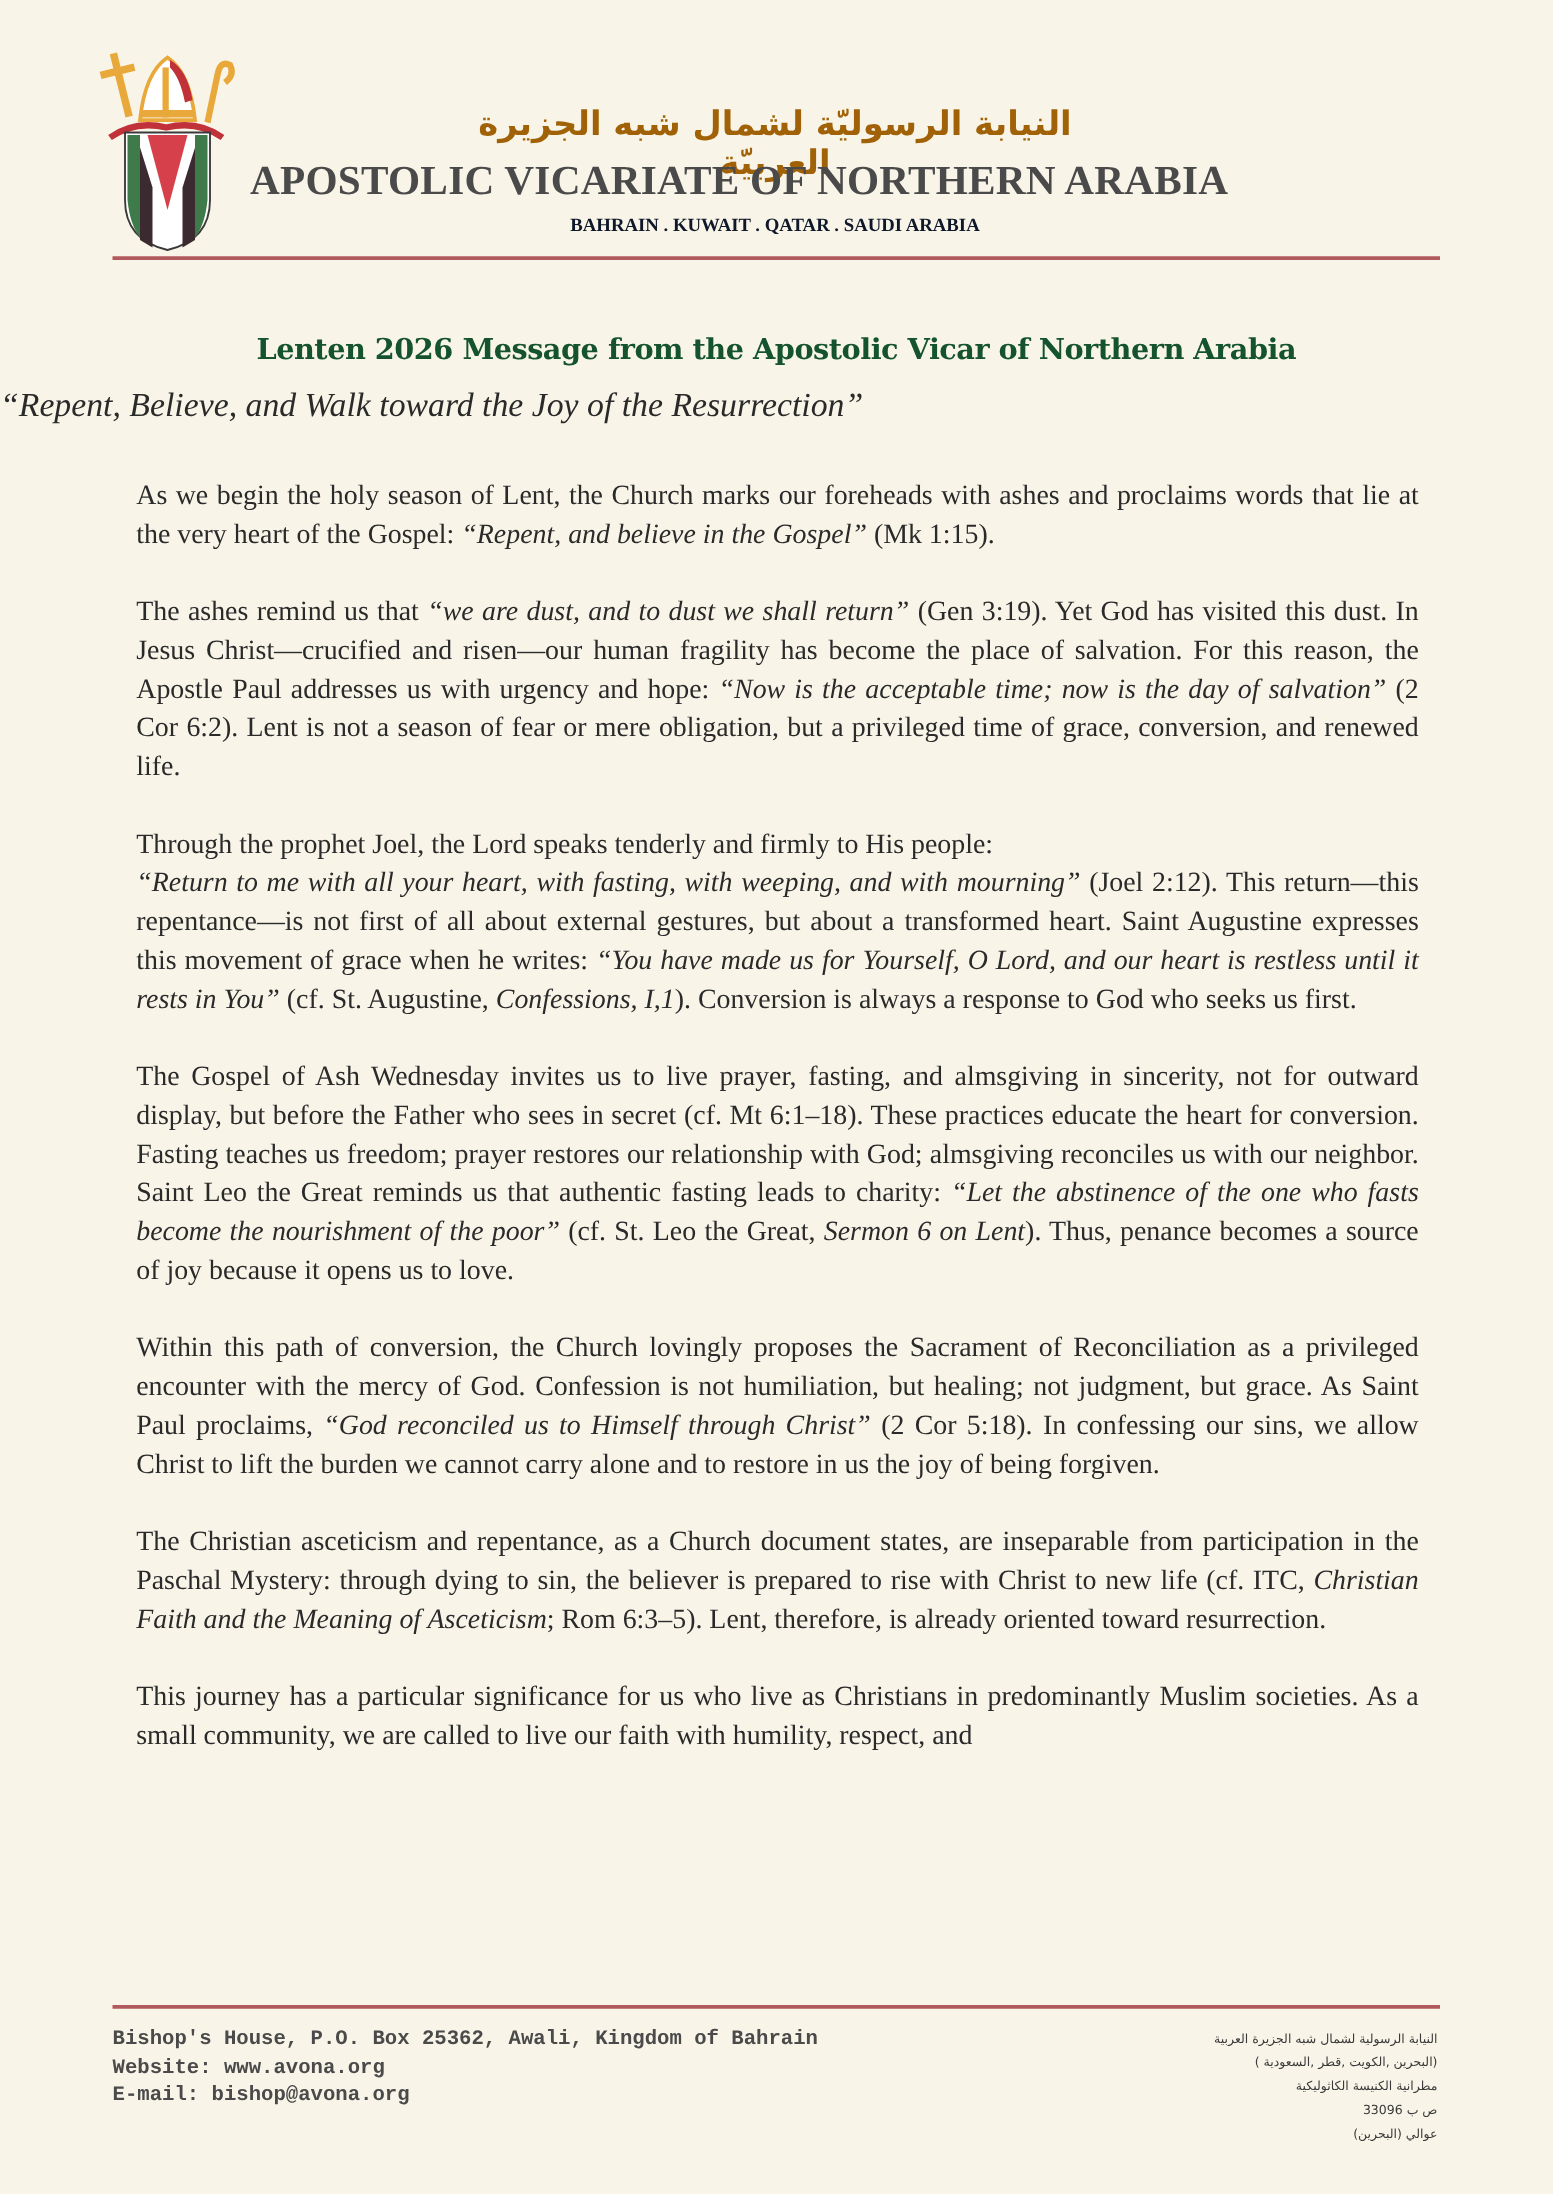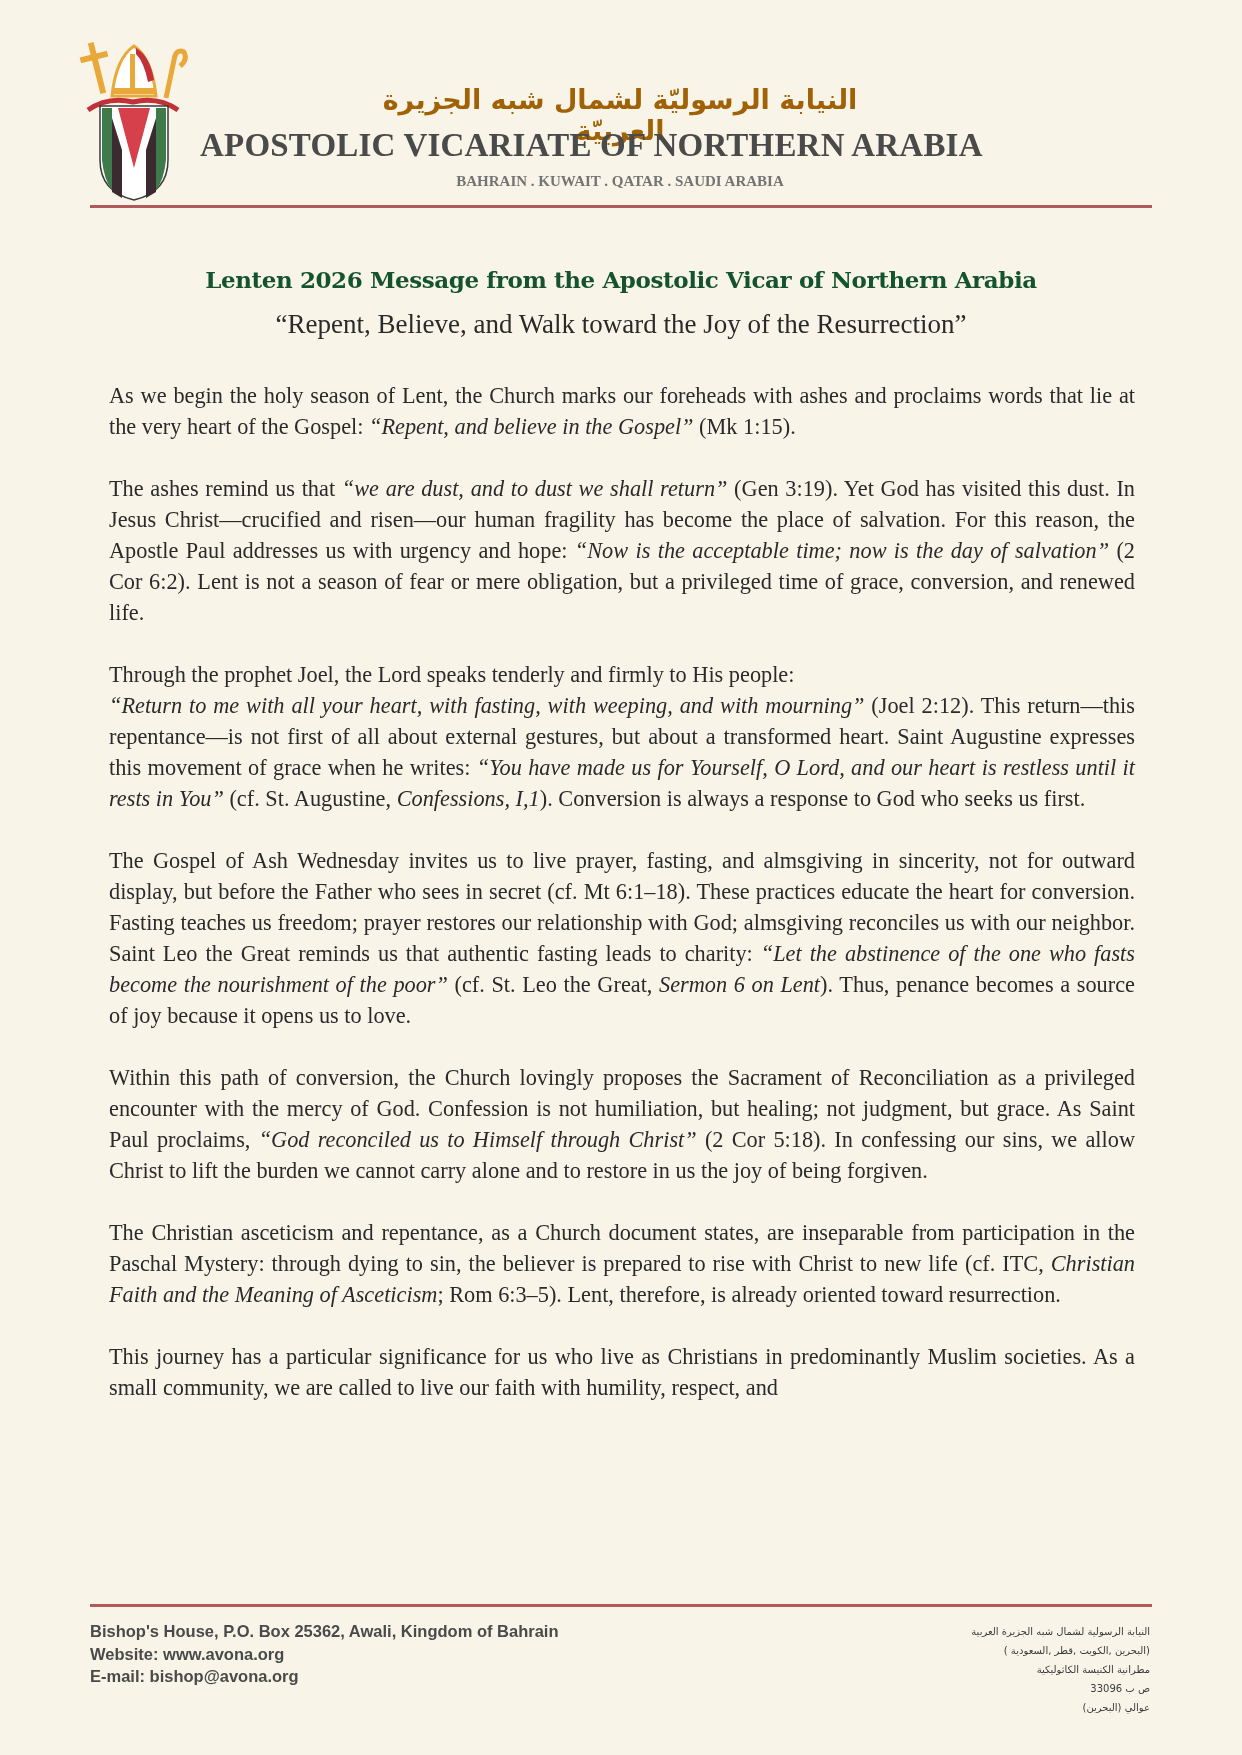--- a/index.html
+++ b/index.html
@@ -18,45 +18,45 @@
     font-size: 27px; color: #a16207; letter-spacing: 0px;
   }
   .org-name {
     position: absolute; left: 200px; top: 127px; width: 860px;
     font-family: "Liberation Serif", serif; font-weight: bold;
     font-size: 33px; color: #4a4a4a; letter-spacing: 0.2px; white-space: nowrap;
   }
   .org-countries {
     position: absolute; left: 300px; top: 173px; width: 640px; text-align: center;
     font-family: "Liberation Serif", serif; font-weight: bold;
-    font-size: 15px; color: #737373; white-space: nowrap;
+    font-size: 15px; color: #0f172a; white-space: nowrap;
   }
   .rule-top { position: absolute; left: 90px; top: 205px; width: 1062px; height: 3px; background: #b05a5e; }
   .rule-bottom { position: absolute; left: 90px; top: 1604px; width: 1062px; height: 3px; background: #b05a5e; }
   .msg-title {
     position: absolute; left: 0; top: 266px; width: 1242px; text-align: center;
     font-family: "DejaVu Serif", serif; font-weight: bold; font-size: 23px; color: #14532d;
     white-space: nowrap; letter-spacing: -0.4px;
   }
   .msg-subtitle {
-    position: absolute; left: 0; top: 309px; width: 1242px; text-align: center;
-    font-family: "Liberation Serif", serif; font-size: 27px; color: #2a2a2a;
+    position: absolute; left: 0; top: 309px; width: 1242px; text-align: left;
+    font-family: "Liberation Serif", serif; font-style: italic; font-size: 27px; color: #2a2a2a;
     white-space: nowrap;
   }
   .body-text {
     position: absolute; left: 109px; top: 380px; width: 1026px;
     font-family: "Liberation Serif", serif; font-size: 22.3px; line-height: 31px;
     color: #2a2a2a;
   }
   .body-text p { margin: 0 0 31px 0; text-align: justify; }
   .body-text p.greeting { margin-bottom: 31px; }
   .body-text i { font-style: italic; }
   .footer-left {
     position: absolute; left: 90px; top: 1620px;
-    font-family: Liberation Sans, sans-serif; font-weight: bold; font-size: 16.5px; line-height: 22.5px;
+    font-family: Liberation Mono, monospace; font-weight: bold; font-size: 16.5px; line-height: 22.5px;
     color: #4a4a4a;
   }
   .footer-right {
     position: absolute; left: 880px; top: 1622px; width: 270px;
     direction: rtl; 
     font-family: "DejaVu Sans", sans-serif; font-size: 10px; line-height: 19px; color: #3a3a3a;
   }
   .footer-right div, .footer-left div { white-space: nowrap; }
 </style>
 </head>

